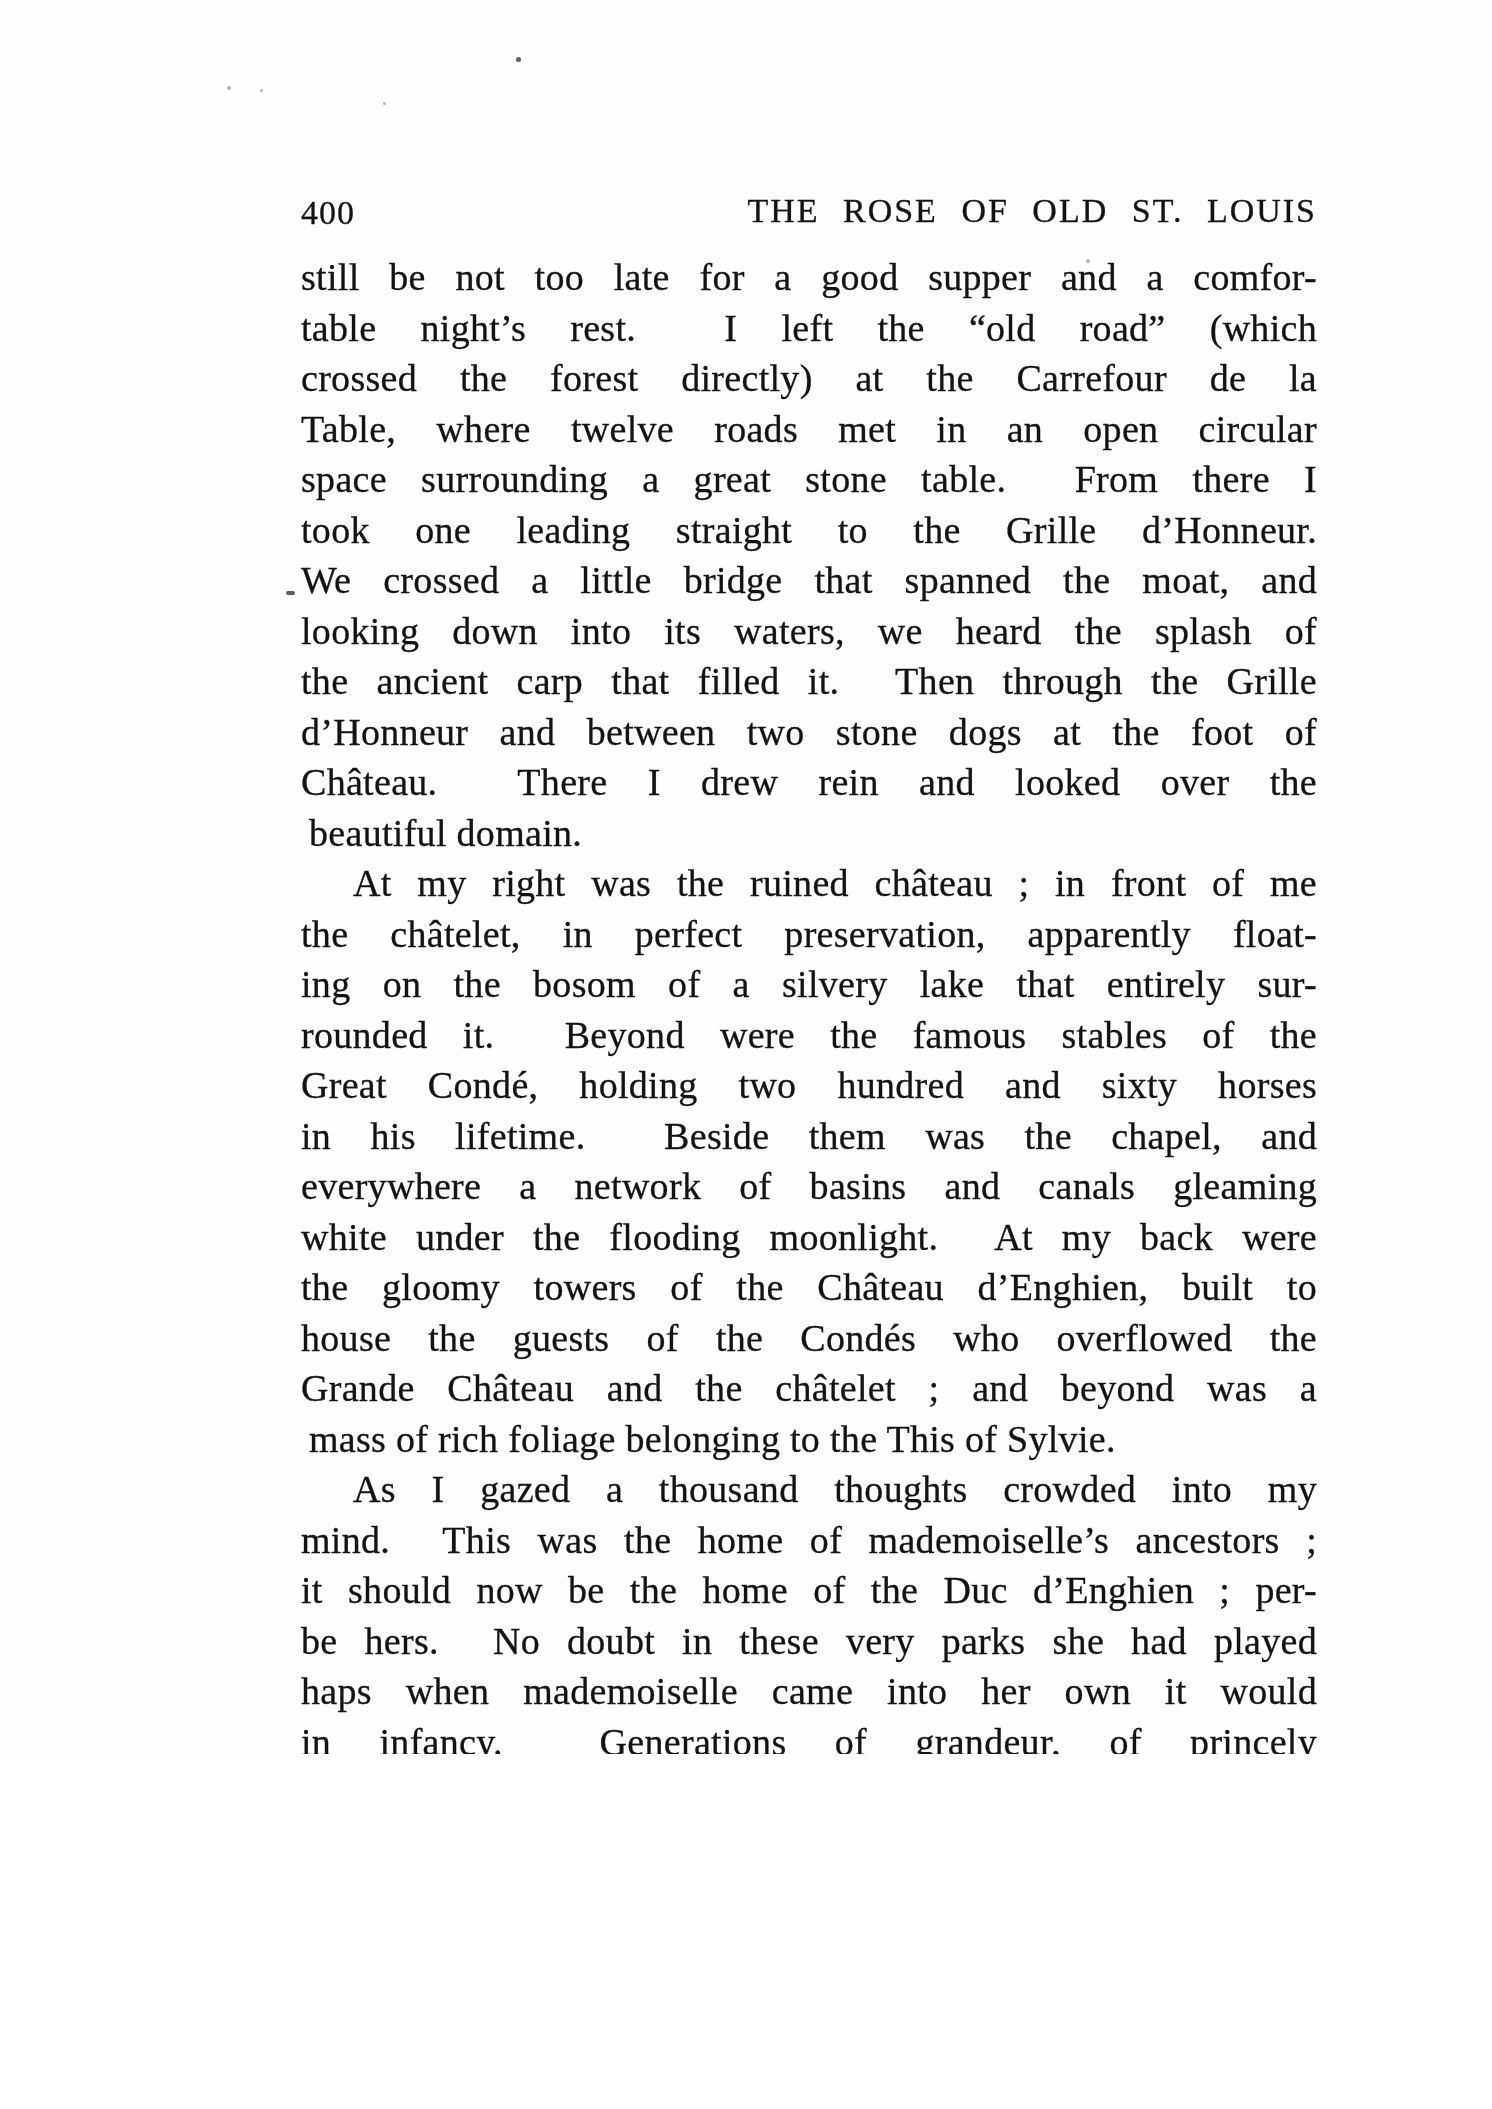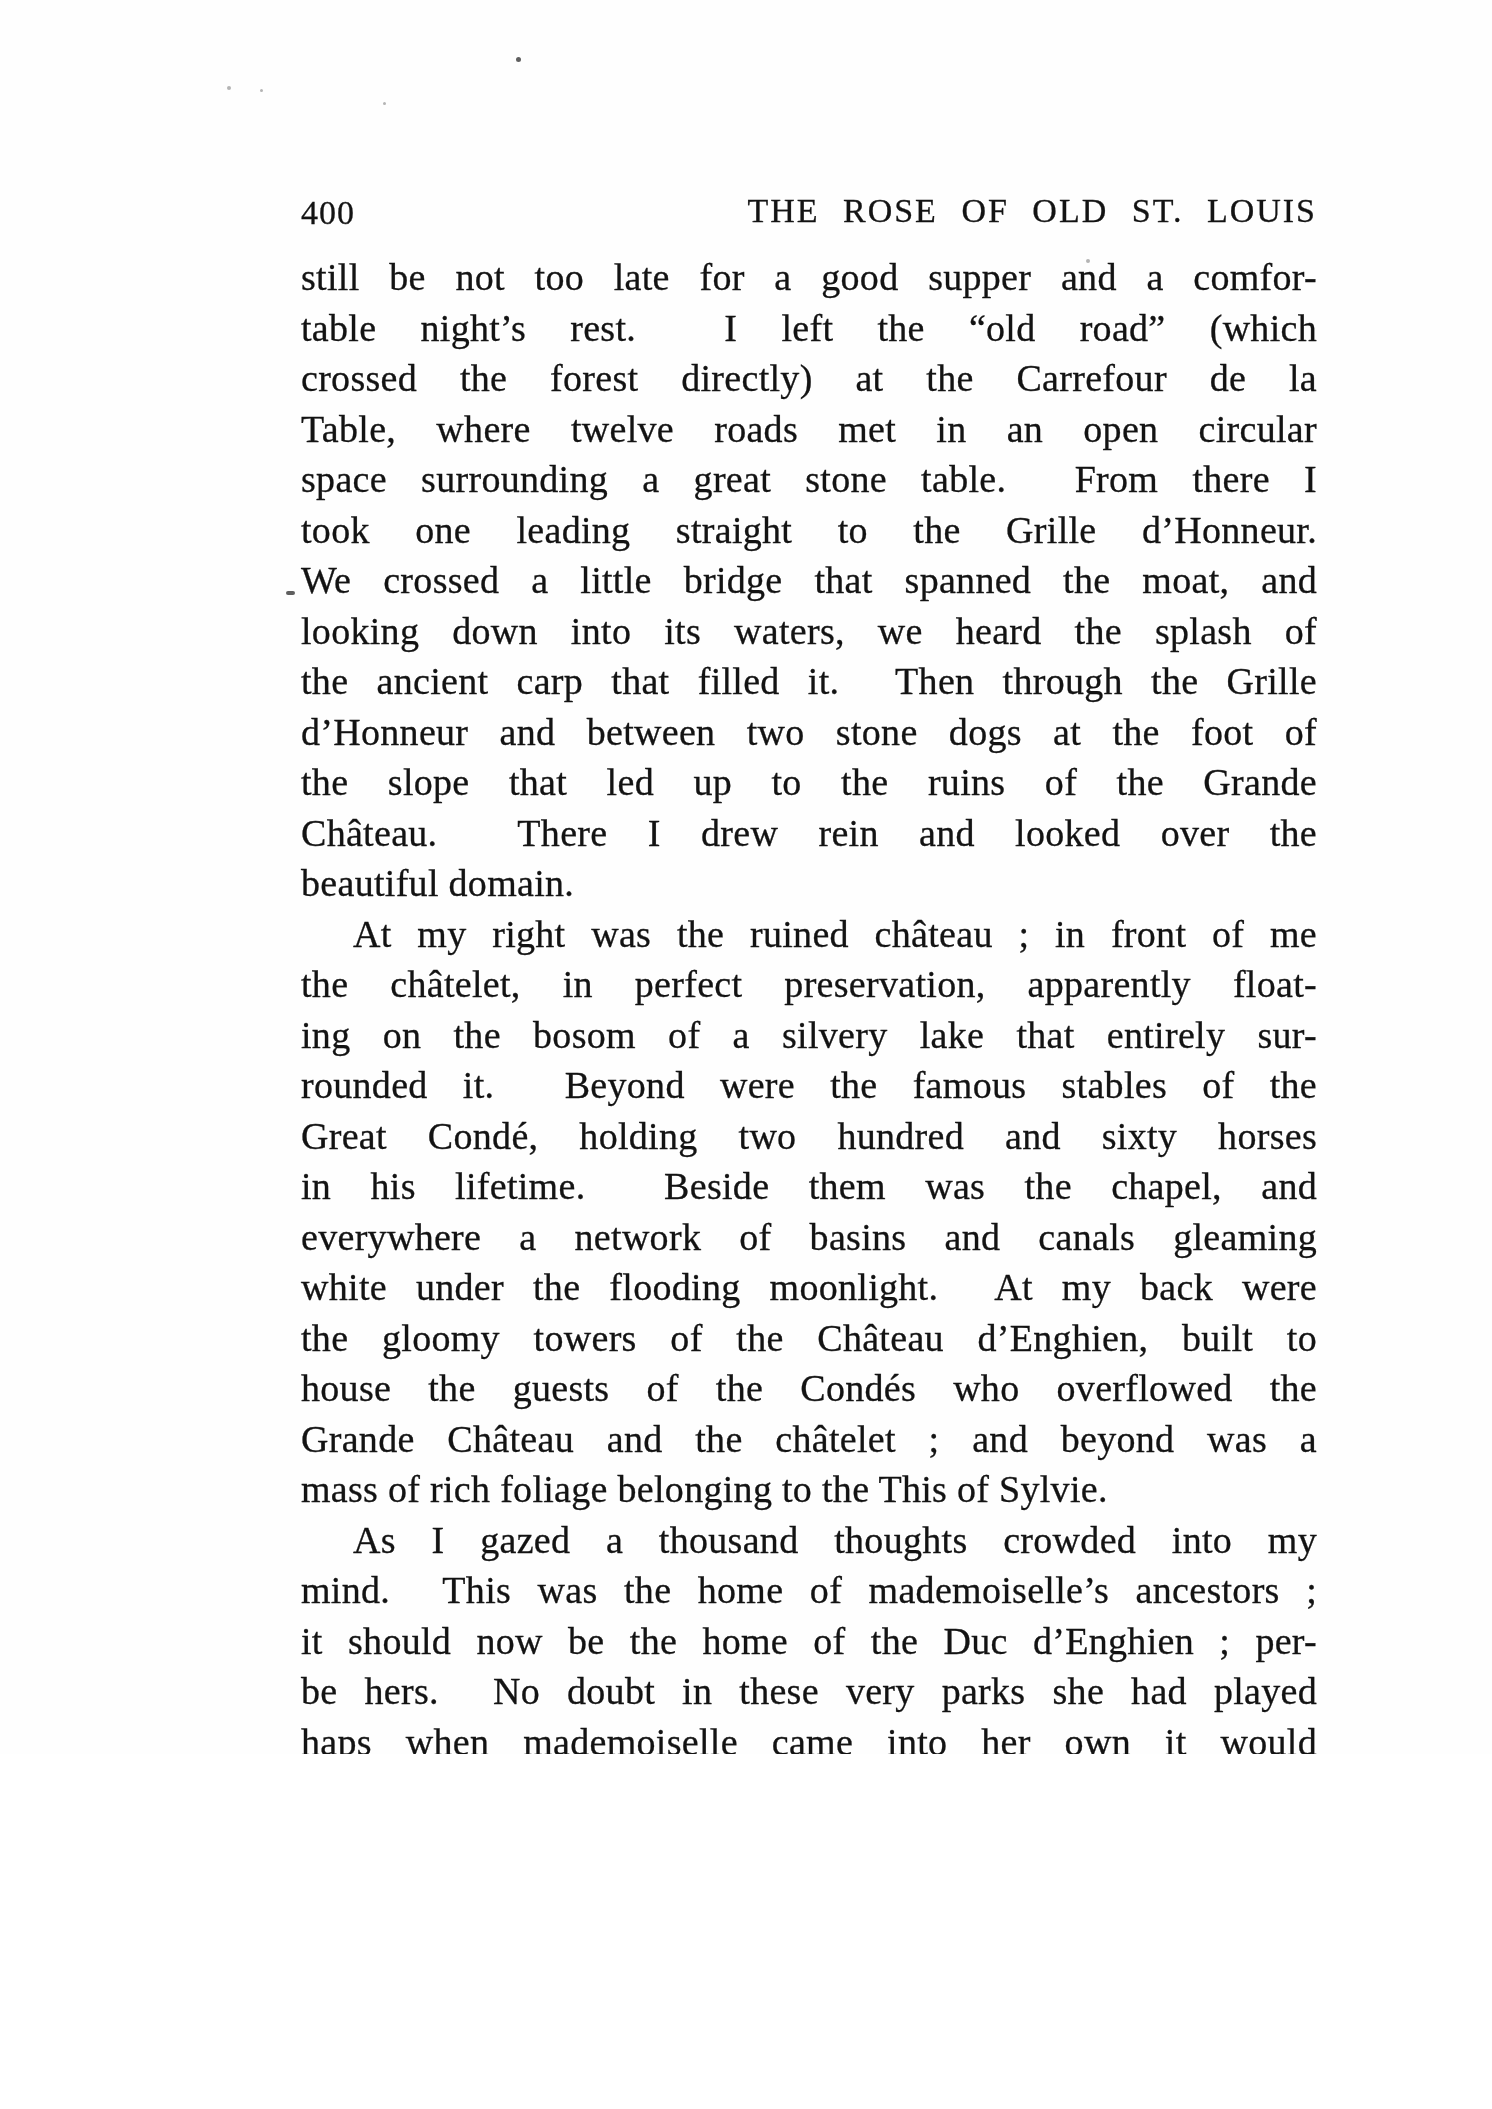--- a/index.html
+++ b/index.html
@@ -52,20 +52,21 @@
   }
   .line {
     line-height: 50.5px;
     height: 50.5px;
     text-align: justify;
     text-align-last: justify;
     white-space: normal;
   }
   .line.flush {
     text-align-last: left;
+    margin-left: 8px;
   }
   .line.indent {
     text-indent: 52px;
   }
   .speck {
     position: absolute;
     background: #2a2a2a;
     border-radius: 50%;
     opacity: 0.75;
   }
@@ -87,21 +88,20 @@
         <div class="line">still be not too late for a good supper and a comfor-</div>
         <div class="line">table night’s rest.&nbsp; I left the “old road” (which</div>
         <div class="line">crossed the forest directly) at the Carrefour de la</div>
         <div class="line">Table, where twelve roads met in an open circular</div>
         <div class="line">space surrounding a great stone table.&nbsp; From there I</div>
         <div class="line">took one leading straight to the Grille d’Honneur.</div>
         <div class="line">We crossed a little bridge that spanned the moat, and</div>
         <div class="line">looking down into its waters, we heard the splash of</div>
         <div class="line">the ancient carp that filled it.&nbsp; Then through the Grille</div>
         <div class="line">d’Honneur and between two stone dogs at the foot of</div>
-        <div class="line">the slope that led up to the ruins of the Grande</div>
         <div class="line">Château.&nbsp; There I drew rein and looked over the</div>
         <div class="line flush">beautiful domain.</div>
       </div>
       <div class="paragraph">
         <div class="line indent">At my right was the ruined château ; in front of me</div>
         <div class="line">the châtelet, in perfect preservation, apparently float-</div>
         <div class="line">ing on the bosom of a silvery lake that entirely sur-</div>
         <div class="line">rounded it.&nbsp; Beyond were the famous stables of the</div>
         <div class="line">Great Condé, holding two hundred and sixty horses</div>
         <div class="line">in his lifetime.&nbsp; Beside them was the chapel, and</div>

